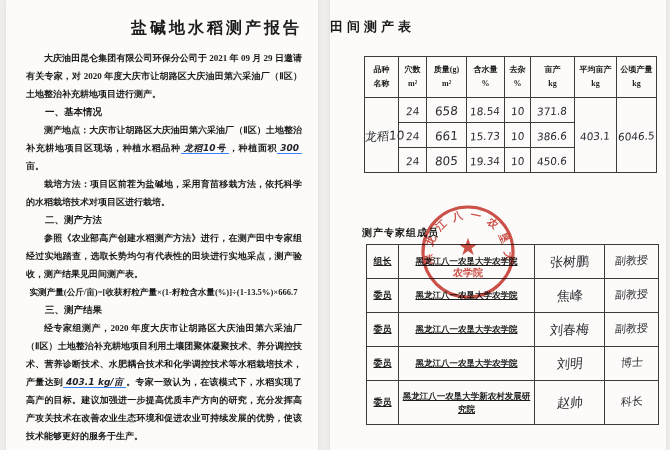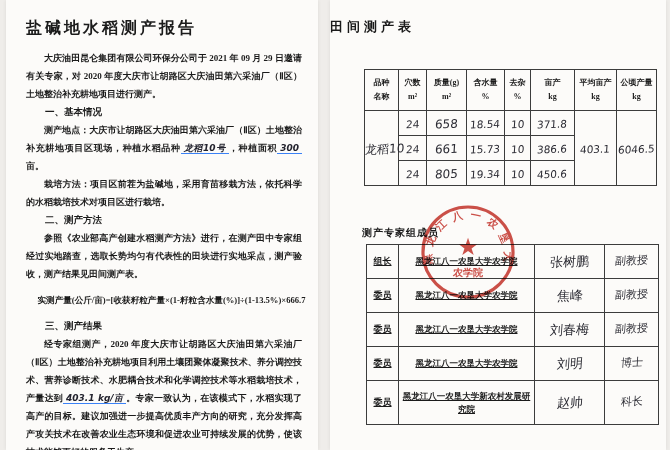--- a/index.html
+++ b/index.html
@@ -14,53 +14,53 @@
   .page{
     position:absolute;top:0;height:450px;background:#fcfbf9;
     box-shadow:0 0 4px rgba(0,0,0,0.08);
   }
   .page-left{left:6px;width:312px;}
   .page-right{left:330px;width:336px;}
 
   
   .report-inner{padding:12px 16px 0 20px;}
   .report-title{
-    margin:6px 0 10px 0;text-align:left;
+    margin:6px 0 10px 0;text-align:right;
     font-size:16px;font-weight:700;letter-spacing:3px;
   }
   .body-p{
     margin:0;font-size:9px;line-height:18px;font-weight:600;
     text-align:justify;text-indent:2em;
   }
   .sec-heading{
     margin:0;font-size:9.5px;line-height:18px;font-weight:700;text-indent:2em;
   }
   .formula{
-    margin:8px;font-size:8.6px;line-height:18px;font-weight:700;text-indent:.4em;
+    margin:0;font-size:8.6px;line-height:18px;font-weight:700;text-indent:.4em;
     text-align:left;white-space:nowrap;
   }
   .fillin{
     font-family:"DejaVu Sans", sans-serif;
     font-style:italic;font-weight:700;
     border-bottom:1px solid #3b82f6;
     padding:0 3px;color:#23232e;
   }
 
   
   .table-title{
     margin:18px 0 0 0;text-align:left;
     font-size:13px;font-weight:700;letter-spacing:4px;
   }
   table{border-collapse:collapse;table-layout:fixed;}
   .grid td,.grid th{
     border:1px solid #3c3c3c;
     text-align:center;vertical-align:middle;
     padding:0;overflow:visible;
   }
-  .field-table{position:absolute;left:34px;top:69px;width:292px;}
+  .field-table{position:absolute;left:34px;top:56px;width:292px;}
   .field-table th{font-size:8px;line-height:1.7;font-weight:600;height:40px;}
   .field-table td{height:24px;}
   .hw{
     font-family:"DejaVu Sans", sans-serif;
     color:#2b2b33;font-size:10.5px;font-weight:400;
     display:inline-block;transform:rotate(-2deg) skewX(-6deg);
     white-space:nowrap;
   }
   .hw-big{font-size:12px;}
   .experts-label{

